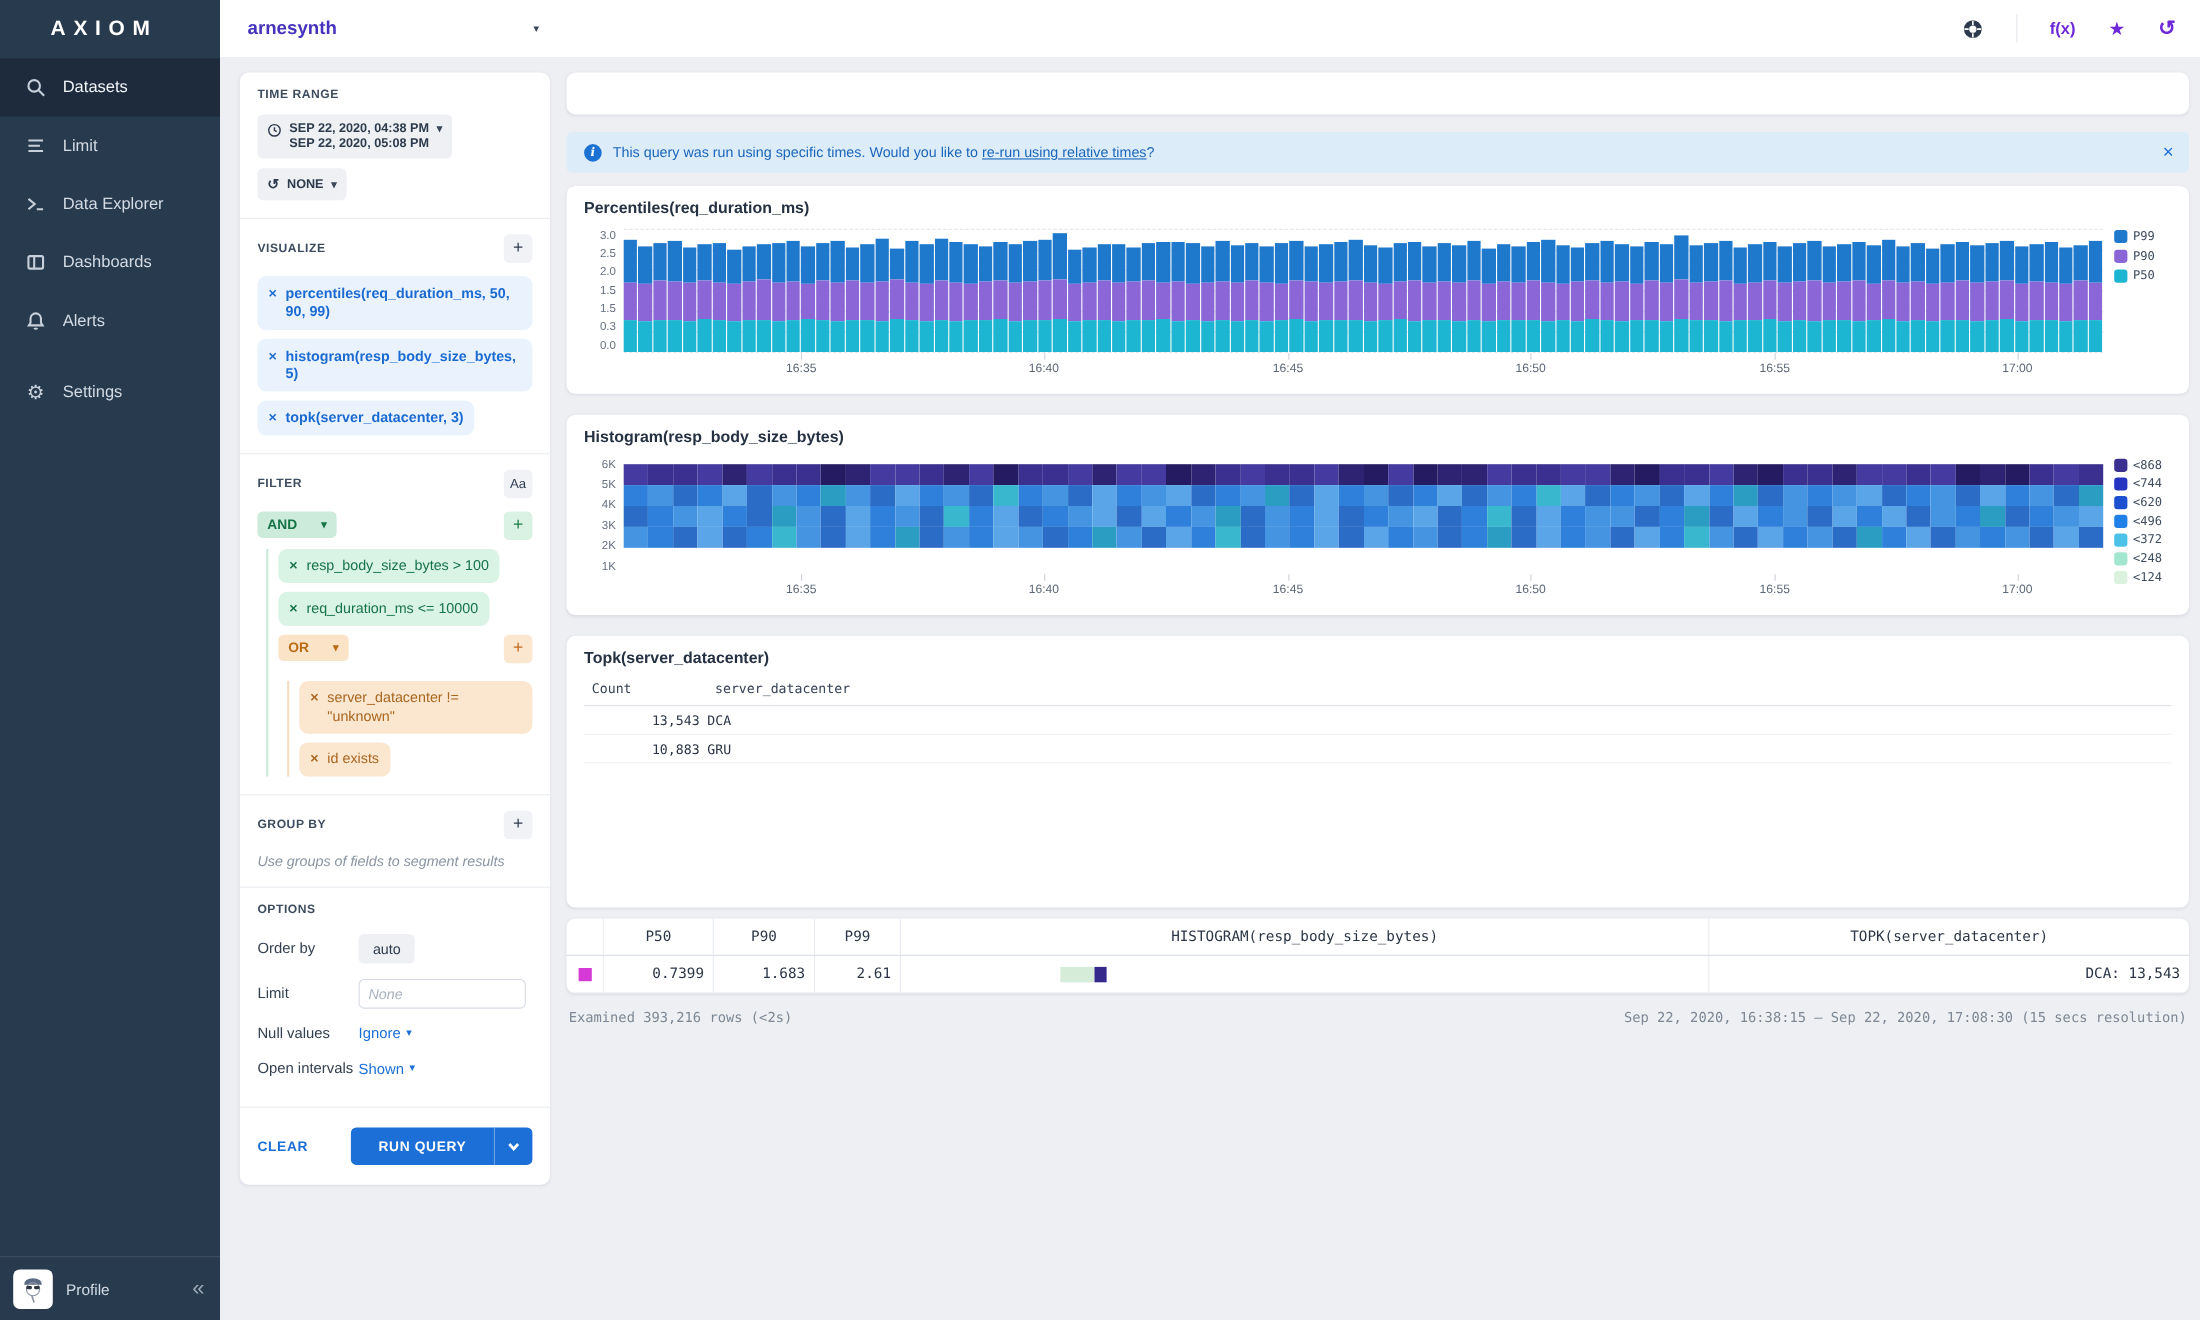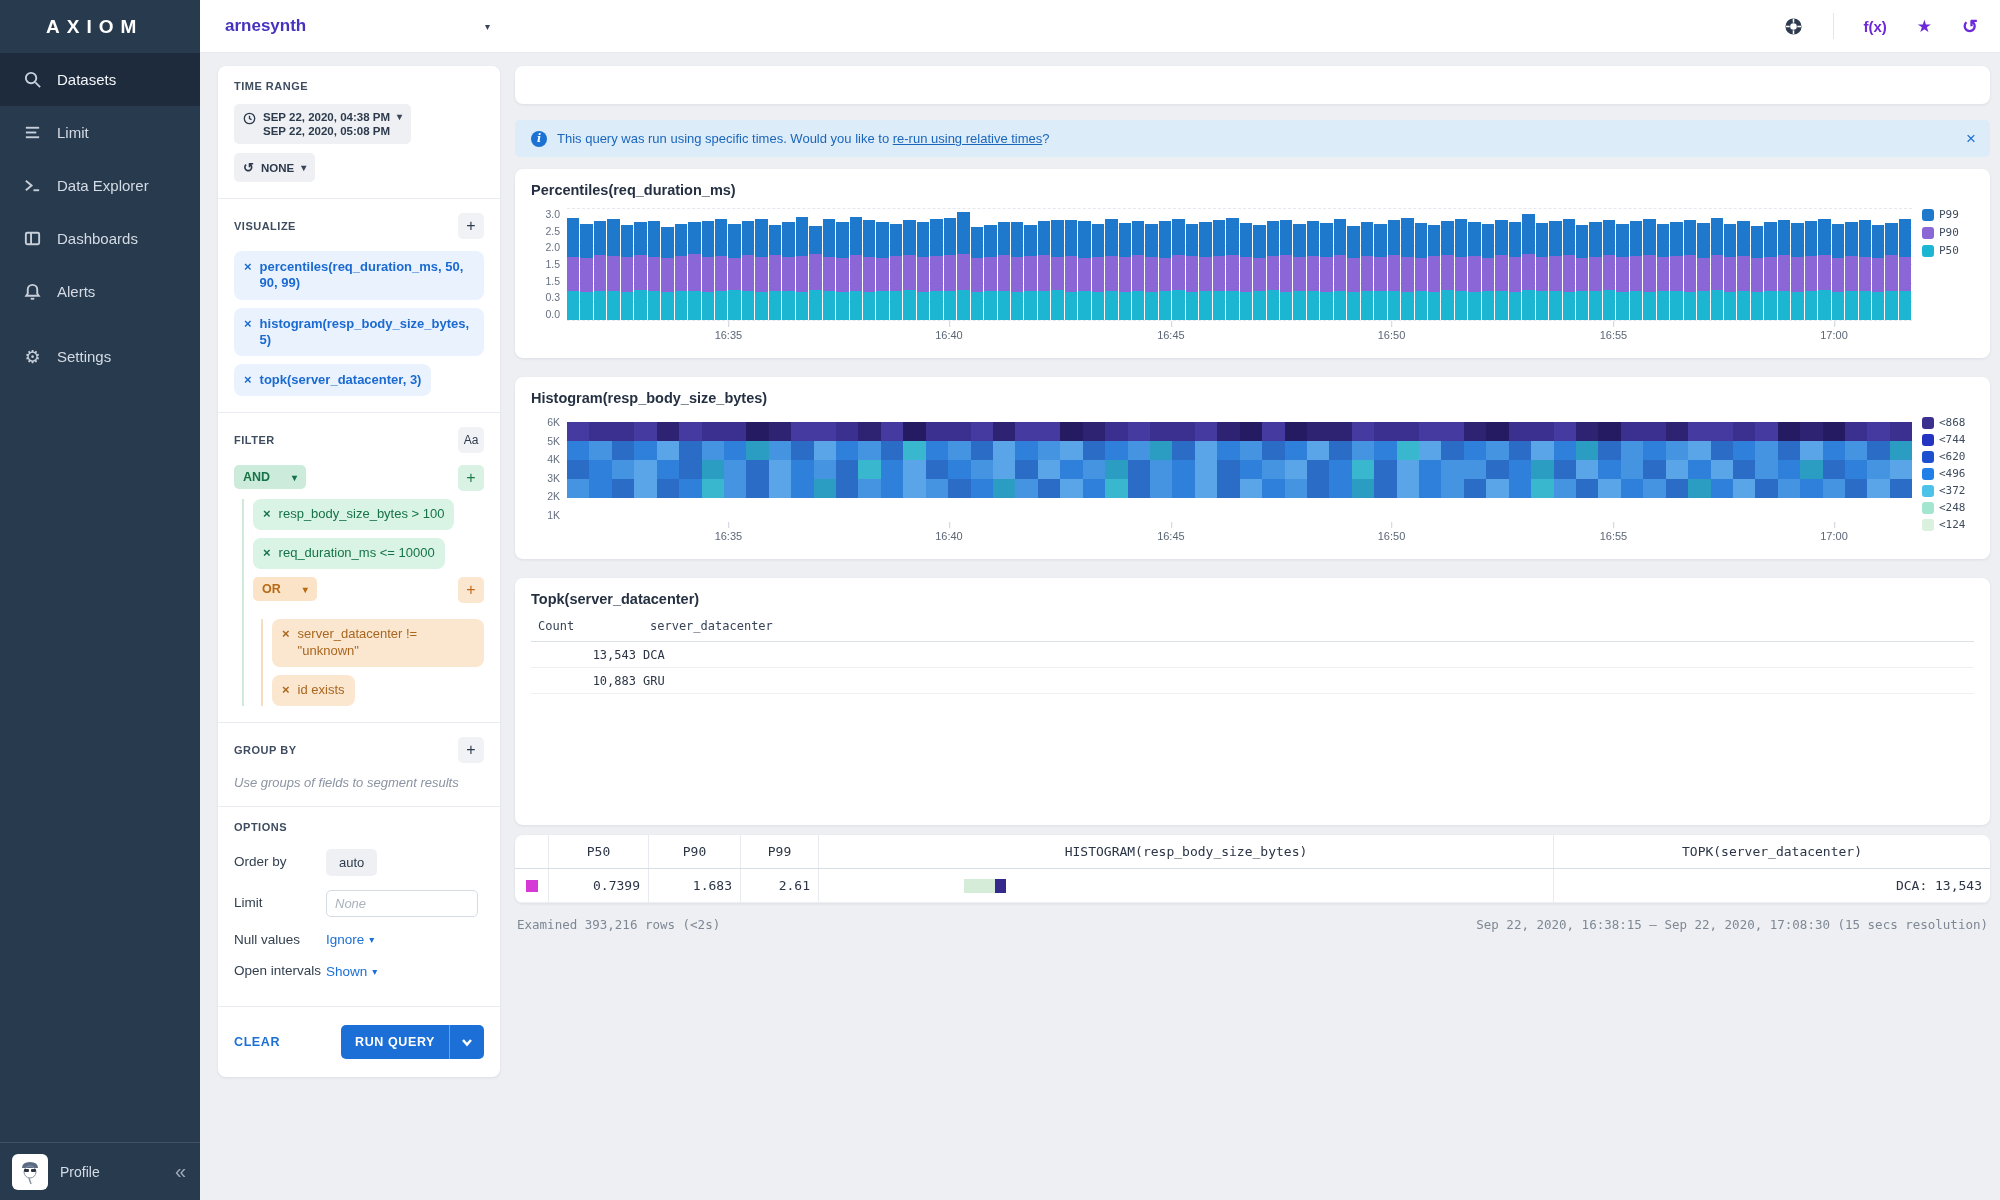--- a/index.html
+++ b/index.html
@@ -68,21 +68,21 @@
   .opt-row { display:flex; align-items:center; margin-bottom:14px; }
   .opt-label { width:92px; font-size:13.5px; color:#33404f; line-height:1.3; }
   .auto-chip { background:#eef0f4; border-radius:5px; padding:6px 13px; font-size:13px; color:#2d3a4c; cursor:pointer; }
   .limit-input { width:152px; height:27px; border:1px solid #d6dbe3; border-radius:5px; padding:0 8px; font-size:13px; color:#2d3a4c; font-style:italic; }
   .limit-input::placeholder { color:#a9b2bd; font-style:italic; }
   .blue-select { color:#1b6fd6; font-size:13.5px; cursor:pointer; display:inline-flex; gap:5px; align-items:center; }
   .blue-select .caret { color:#1b6fd6; }
   .actions { margin-top:6px; padding:18px 16px; border-top:1px solid #e9ecf0; display:flex; align-items:center; justify-content:space-between; }
   .clear-btn { color:#1b6fd6; font-size:12.5px; font-weight:bold; letter-spacing:.6px; cursor:pointer; background:none; border:none; }
   .run-btn { display:flex; align-items:stretch; background:#1b6fd6; border:none; border-radius:5px; color:#fff; cursor:pointer; overflow:hidden; }
-  .run-label { padding:10px 14px; font-size:12.5px; font-weight:bold; letter-spacing:.6px; }
+  .run-label { padding:10px 25px; font-size:12.5px; font-weight:bold; letter-spacing:.6px; }
   .run-caret { display:flex; align-items:center; padding:0 11px; border-left:1px solid rgba(255,255,255,.35); }
   .run-caret svg { width:12px; height:12px; stroke:#fff; stroke-width:2.5; fill:none; }
 
   
   .main { flex:1; display:flex; flex-direction:column; min-width:0; }
   .toolbar-empty { height:38px; border-radius:8px; background:#fff; box-shadow:0 1px 3px rgba(20,30,50,.08); margin-bottom:16px; }
   .banner { background:#ddecf9; border-radius:5px; height:37px; display:flex; align-items:center; padding:0 14px 0 16px; gap:10px; margin-bottom:12px; }
   .banner-text { font-size:13px; color:#1a66bb; }
   .banner-text a { color:#1a66bb; text-decoration:underline; cursor:pointer; }
   .info-ico { width:16px; height:16px; border-radius:50%; background:#1b72d2; color:#fff; font-size:11px; font-weight:bold; display:flex; align-items:center; justify-content:center; font-family:"DejaVu Serif", serif; font-style:italic; }

